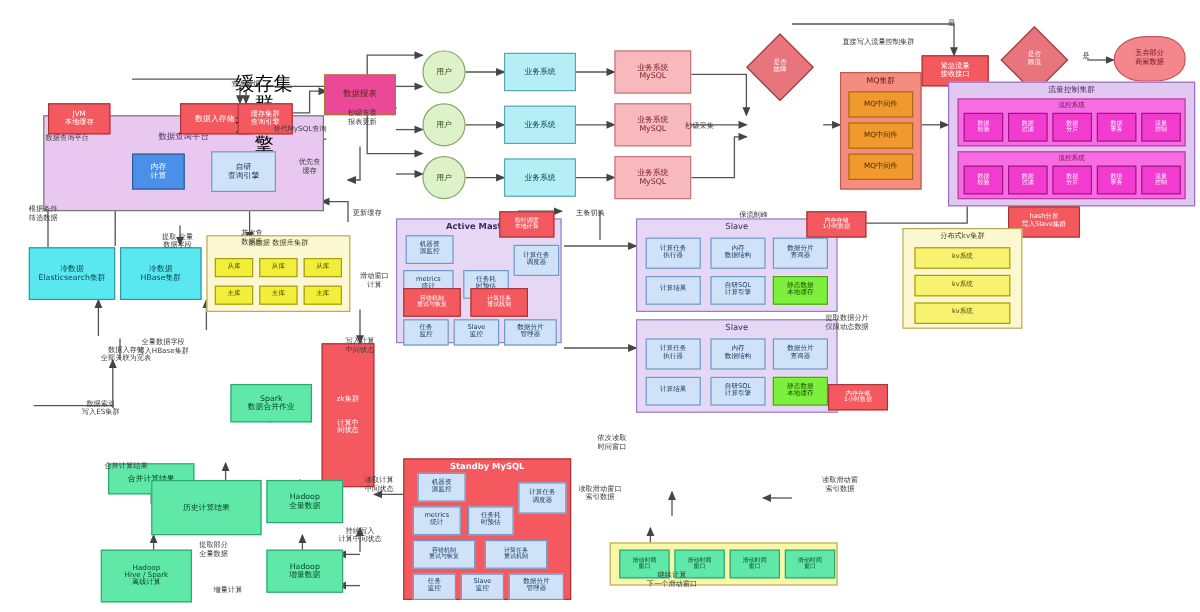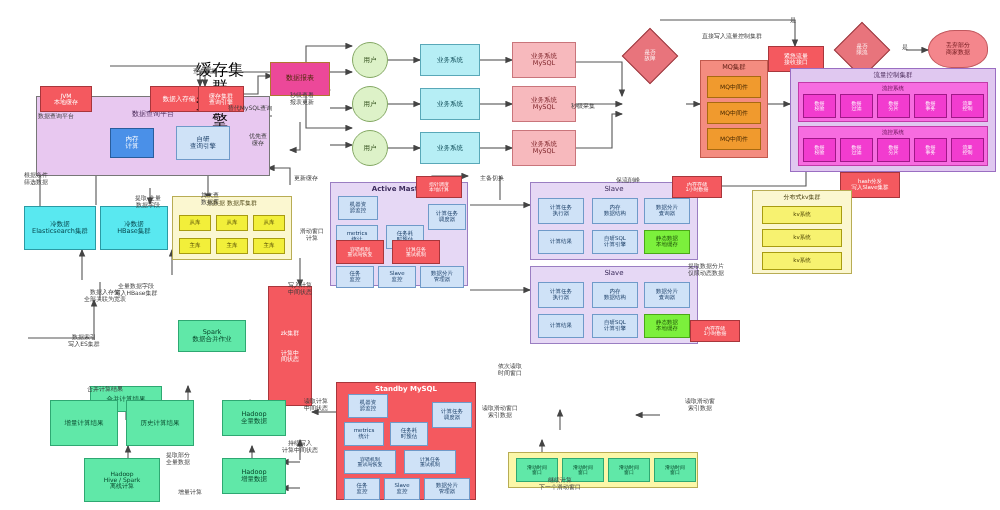--- a/index.html
+++ b/index.html
@@ -302,25 +302,24 @@
 重试与恢复</div>
   <div class="node" style="left:404px;top:450px;width:52px;height:24px;background:#cfe2f7;color:#163a63;font-size:5px;border-color:#6f9ac9;">计算任务
 重试机制</div>
   <div class="node" style="left:344px;top:478px;width:36px;height:22px;background:#cfe2f7;color:#163a63;font-size:5.5px;border-color:#6f9ac9;">任务
 监控</div>
   <div class="node" style="left:384px;top:478px;width:36px;height:22px;background:#cfe2f7;color:#163a63;font-size:5.5px;border-color:#6f9ac9;">Slave
 监控</div>
   <div class="node" style="left:424px;top:478px;width:46px;height:22px;background:#cfe2f7;color:#163a63;font-size:5.5px;border-color:#6f9ac9;">数据分片
 管理器</div>
 
-  <div class="node" style="left:178px;top:320px;width:68px;height:32px;background:#60e8a8;color:#06462a;font-size:6.5px;border-color:#2ea872;">Spark
+  <div class="node" style="left:192px;top:320px;width:68px;height:32px;background:#60e8a8;color:#06462a;font-size:6.5px;border-color:#2ea872;">Spark
 数据合并作业</div>
   <div class="node" style="left:90px;top:386px;width:72px;height:26px;background:#60e8a8;color:#06462a;font-size:6.5px;border-color:#2ea872;">合并计算结果</div>
-  <div class="node" style="left:50px;top:400px;width:68px;height:46px;background:#60e8a8;color:#06462a;font-size:6.5px;border-color:#2ea872;">增量计算结果</div>
-  <div class="node" style="left:126px;top:400px;width:68px;height:46px;background:#60e8a8;color:#06462a;font-size:6.5px;border-color:#2ea872;">历史计算结果</div>
+  <div class="node" style="left:126px;top:400px;width:92px;height:46px;background:#60e8a8;color:#06462a;font-size:6.5px;border-color:#2ea872;">历史计算结果</div>
   <div class="node" style="left:84px;top:458px;width:76px;height:44px;background:#60e8a8;color:#06462a;font-size:6px;border-color:#2ea872;">Hadoop
 Hive / Spark
 离线计算</div>
   <div class="node" style="left:222px;top:400px;width:64px;height:36px;background:#60e8a8;color:#06462a;font-size:6.5px;border-color:#2ea872;">Hadoop
 全量数据</div>
   <div class="node" style="left:222px;top:458px;width:64px;height:36px;background:#60e8a8;color:#06462a;font-size:6.5px;border-color:#2ea872;">Hadoop
 增量数据</div>
 
 
   <div class="grp" style="left:508px;top:452px;width:190px;height:36px;background:#fbf7a8;border-color:#b8ac54;"></div>

